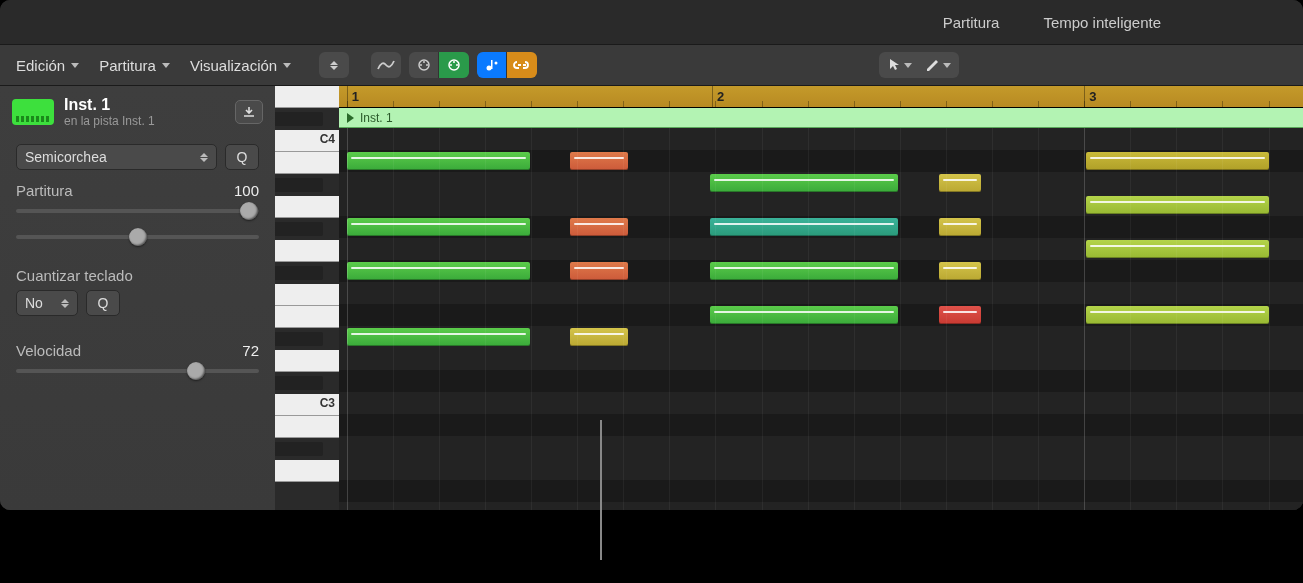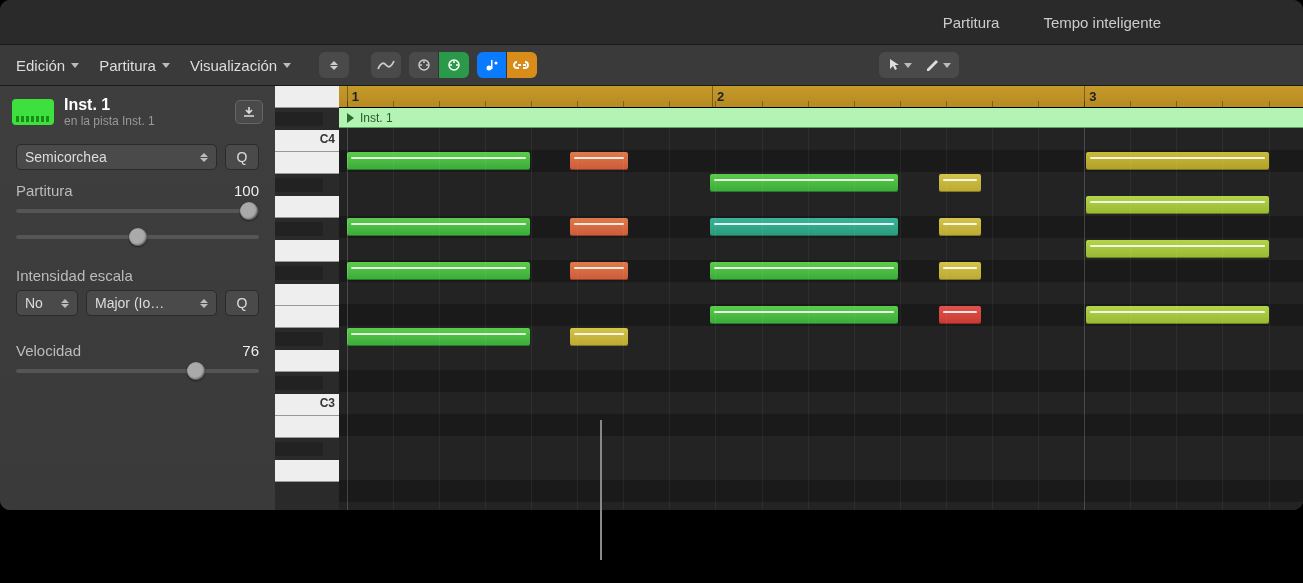--- a/index.html
+++ b/index.html
@@ -221,43 +221,36 @@
             <div class="track"></div>
             <div class="thumb" style="left:96%"></div>
           </div>
 
         <div class="slider">
             <div class="track"></div>
             <div class="thumb" style="left:50%"></div>
           </div>
 
         <div style="height:14px"></div>
-        <div class="insp-label">Intensidad escala</div>
+        <div class="insp-label">Cuantizar teclado</div>
         <div class="row">
           <div class="select small">
             <span>No</span>
             <span class="updown">
                 <span class="u"></span>
                 <span class="d"></span>
               </span>
           </div>
-          <div class="select">
-            <span>Major (Io…</span>
-            <span class="updown">
-                <span class="u"></span>
-                <span class="d"></span>
-              </span>
-          </div>
           <div class="q-btn">Q</div>
         </div>
 
         <div style="height:14px"></div>
         <div class="param-row">
             <span>Velocidad</span>
-            <span class="val">76</span>
+            <span class="val">72</span>
           </div>
         <div class="slider">
             <div class="track"></div>
             <div class="thumb" style="left:74%"></div>
           </div>
       </div>
     </div>
 
     <div class="editor">
       <div class="piano" id="piano">

